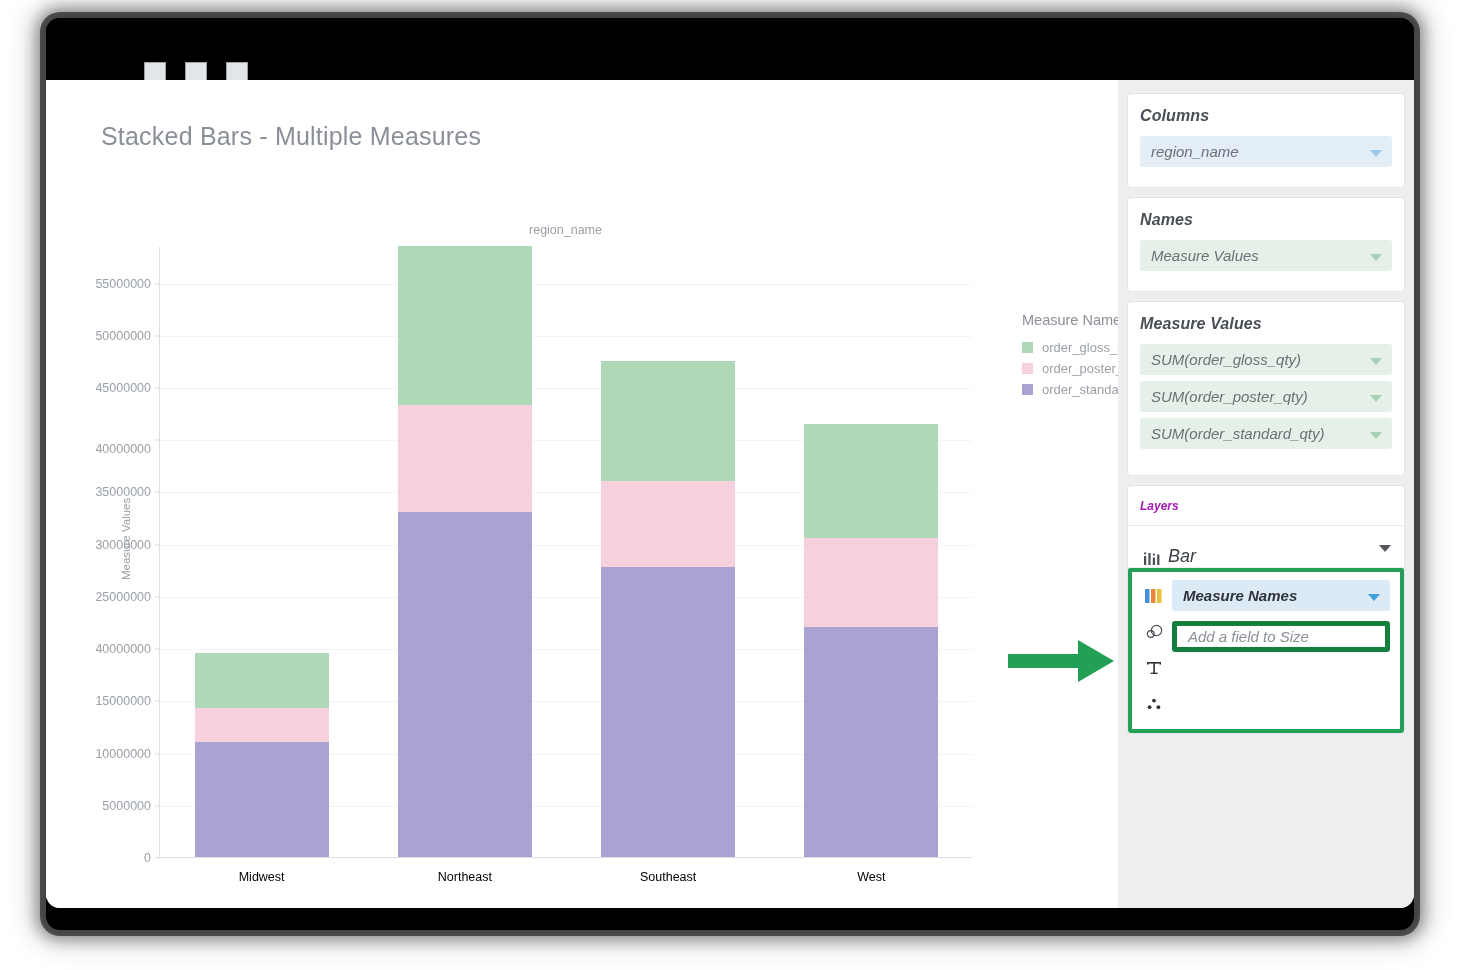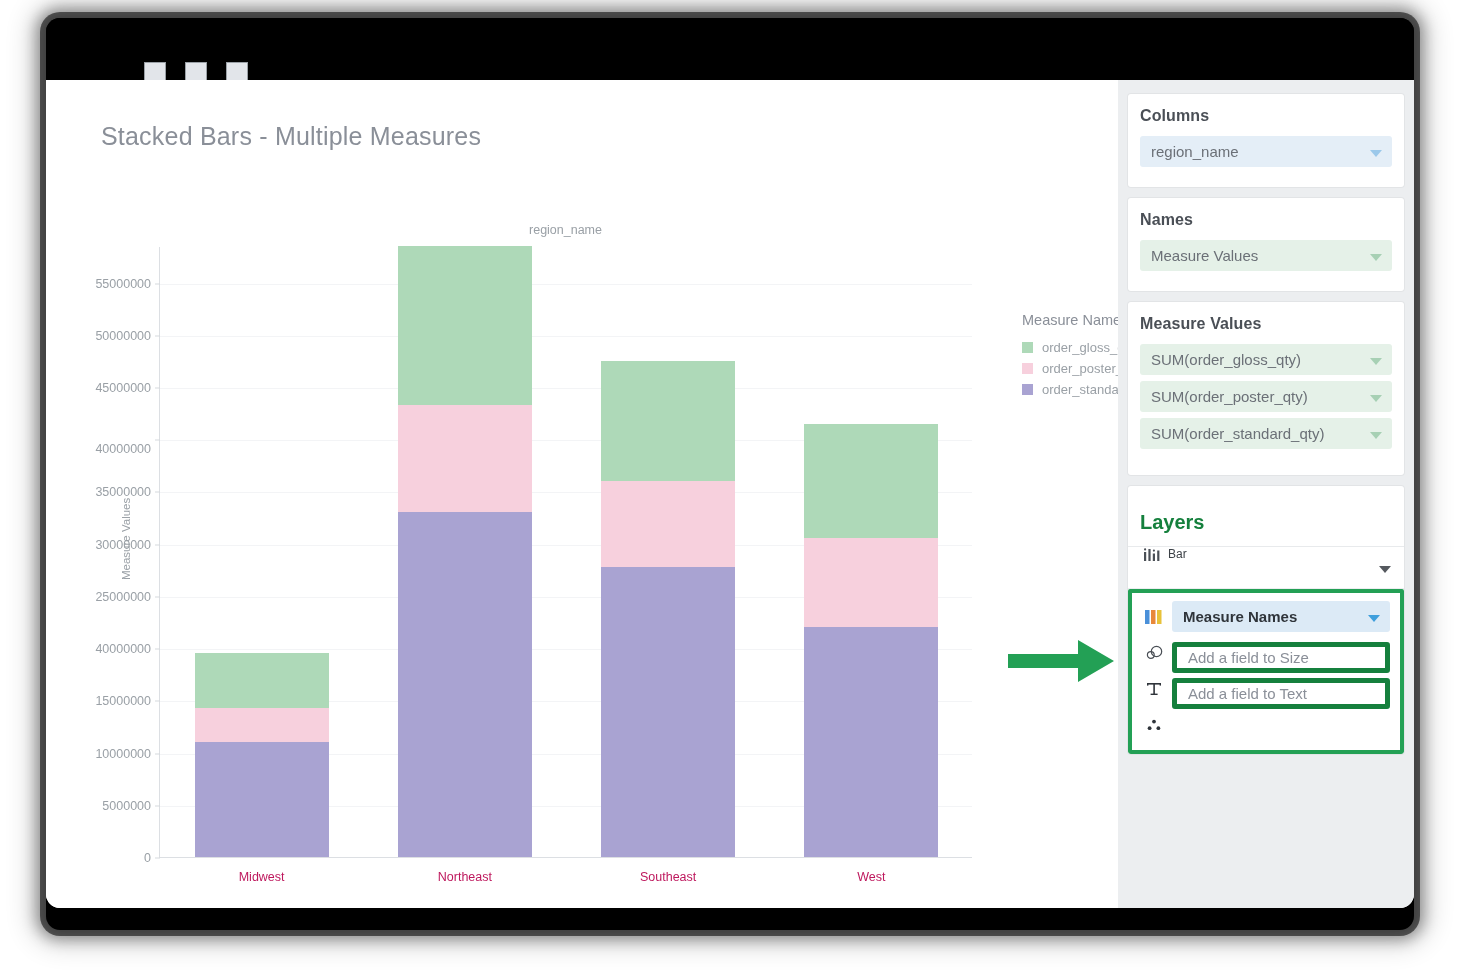--- a/index.html
+++ b/index.html
@@ -93,21 +93,21 @@
     transform-origin: left top;
     white-space: nowrap;
   }
 
   .bar-group { position: absolute; bottom: 0; height: 100%; }
   .seg { position: absolute; left: 0; width: 100%; }
   .x-label {
     position: absolute; top: 100%;
     left: 50%; transform: translateX(-50%);
     margin-top: 13px;
-    font-size: 12.5px; color: #be185d; white-space: nowrap;
+    font-size: 12.5px; color: #000000; white-space: nowrap;
   }
 
   
   .legend { position: absolute; left: 976px; top: 232px; }
   .legend-title {
     font-size: 14.5px; color: #8a8f98; margin-bottom: 12px;
   }
   .legend-row {
     display: flex; align-items: center;
     margin-bottom: 6px; font-size: 13px; color: #9aa0a6;
@@ -115,20 +115,21 @@
   .legend-swatch {
     width: 11px; height: 11px; margin-right: 9px; flex: none;
   }
 
   
   .shelf {
     position: absolute; left: 1072px; top: 0;
     width: 296px; height: 828px;
     background: #eceef0;
     padding: 14px 10px;
+    font-style: italic;
   }
   .card {
     background: #ffffff;
     border-radius: 3px;
     margin-bottom: 11px;
     padding: 13px 12px 14px 12px;
     box-shadow: 0 0 0 1px rgba(0,0,0,0.04);
   }
   .card-title {
     font-size: 16px; color: #4a4f56; font-weight: 700;
@@ -159,30 +160,29 @@
   .card.measures { min-height: 0; padding-bottom: 20px; }
 
   
   .layers-card {
     background: #ffffff; border-radius: 3px;
     box-shadow: 0 0 0 1px rgba(0,0,0,0.04);
     overflow: hidden;
   }
   .layers-head {
     padding: 13px 12px 12px 12px;
-    font-size: 20px; color: #15803d; font-weight: 700;
+    font-size: 12px; color: #a21caf; font-weight: 700;
     border-bottom: 1px solid #e8eaec;
-    margin-top: 12px;
   }
   .layer-row {
     position: relative;
-    display: flex; align-items: flex-start;
+    display: flex; align-items: flex-end;
     height: 42px; padding: 0 12px;
     border-bottom: 1px solid #eceef0;
-    font-size: 12px; color: #3c4147;
+    font-size: 18px; color: #3c4147;
   }
   .layer-row .caret-dark {
     position: absolute; right: 13px; top: 50%;
     margin-top: -2px;
     width: 0; height: 0;
     border-left: 6px solid transparent;
     border-right: 6px solid transparent;
     border-top: 7px solid #55595f;
   }
   .hl-box {
@@ -402,23 +402,20 @@
           <div class="enc-row">
             <span class="enc-icon">
               <svg width="18" height="16" viewBox="0 0 18 16">
                 <rect x="2" y="2" width="14" height="1.6" fill="#2f343a"></rect>
                 <rect x="8.3" y="2" width="1.6" height="12" fill="#2f343a"></rect>
                 <rect x="5.6" y="12.6" width="7" height="1.4" fill="#2f343a"></rect>
                 <rect x="2" y="2" width="1.4" height="2.6" fill="#2f343a"></rect>
                 <rect x="14.6" y="2" width="1.4" height="2.6" fill="#2f343a"></rect>
               </svg>
             </span>
-            <span class="enc-field empty">
-              <span>Add a field to Text</span>
-            </span>
           </div>
 
           <div class="enc-row" style="margin-bottom:0;">
             <span class="enc-icon">
               <svg width="18" height="14" viewBox="0 0 18 14">
                 <circle cx="9" cy="3.6" r="1.9" fill="#2f343a"></circle>
                 <circle cx="4.6" cy="10.2" r="1.9" fill="#2f343a"></circle>
                 <circle cx="13.4" cy="10.2" r="1.9" fill="#2f343a"></circle>
               </svg>
             </span>

